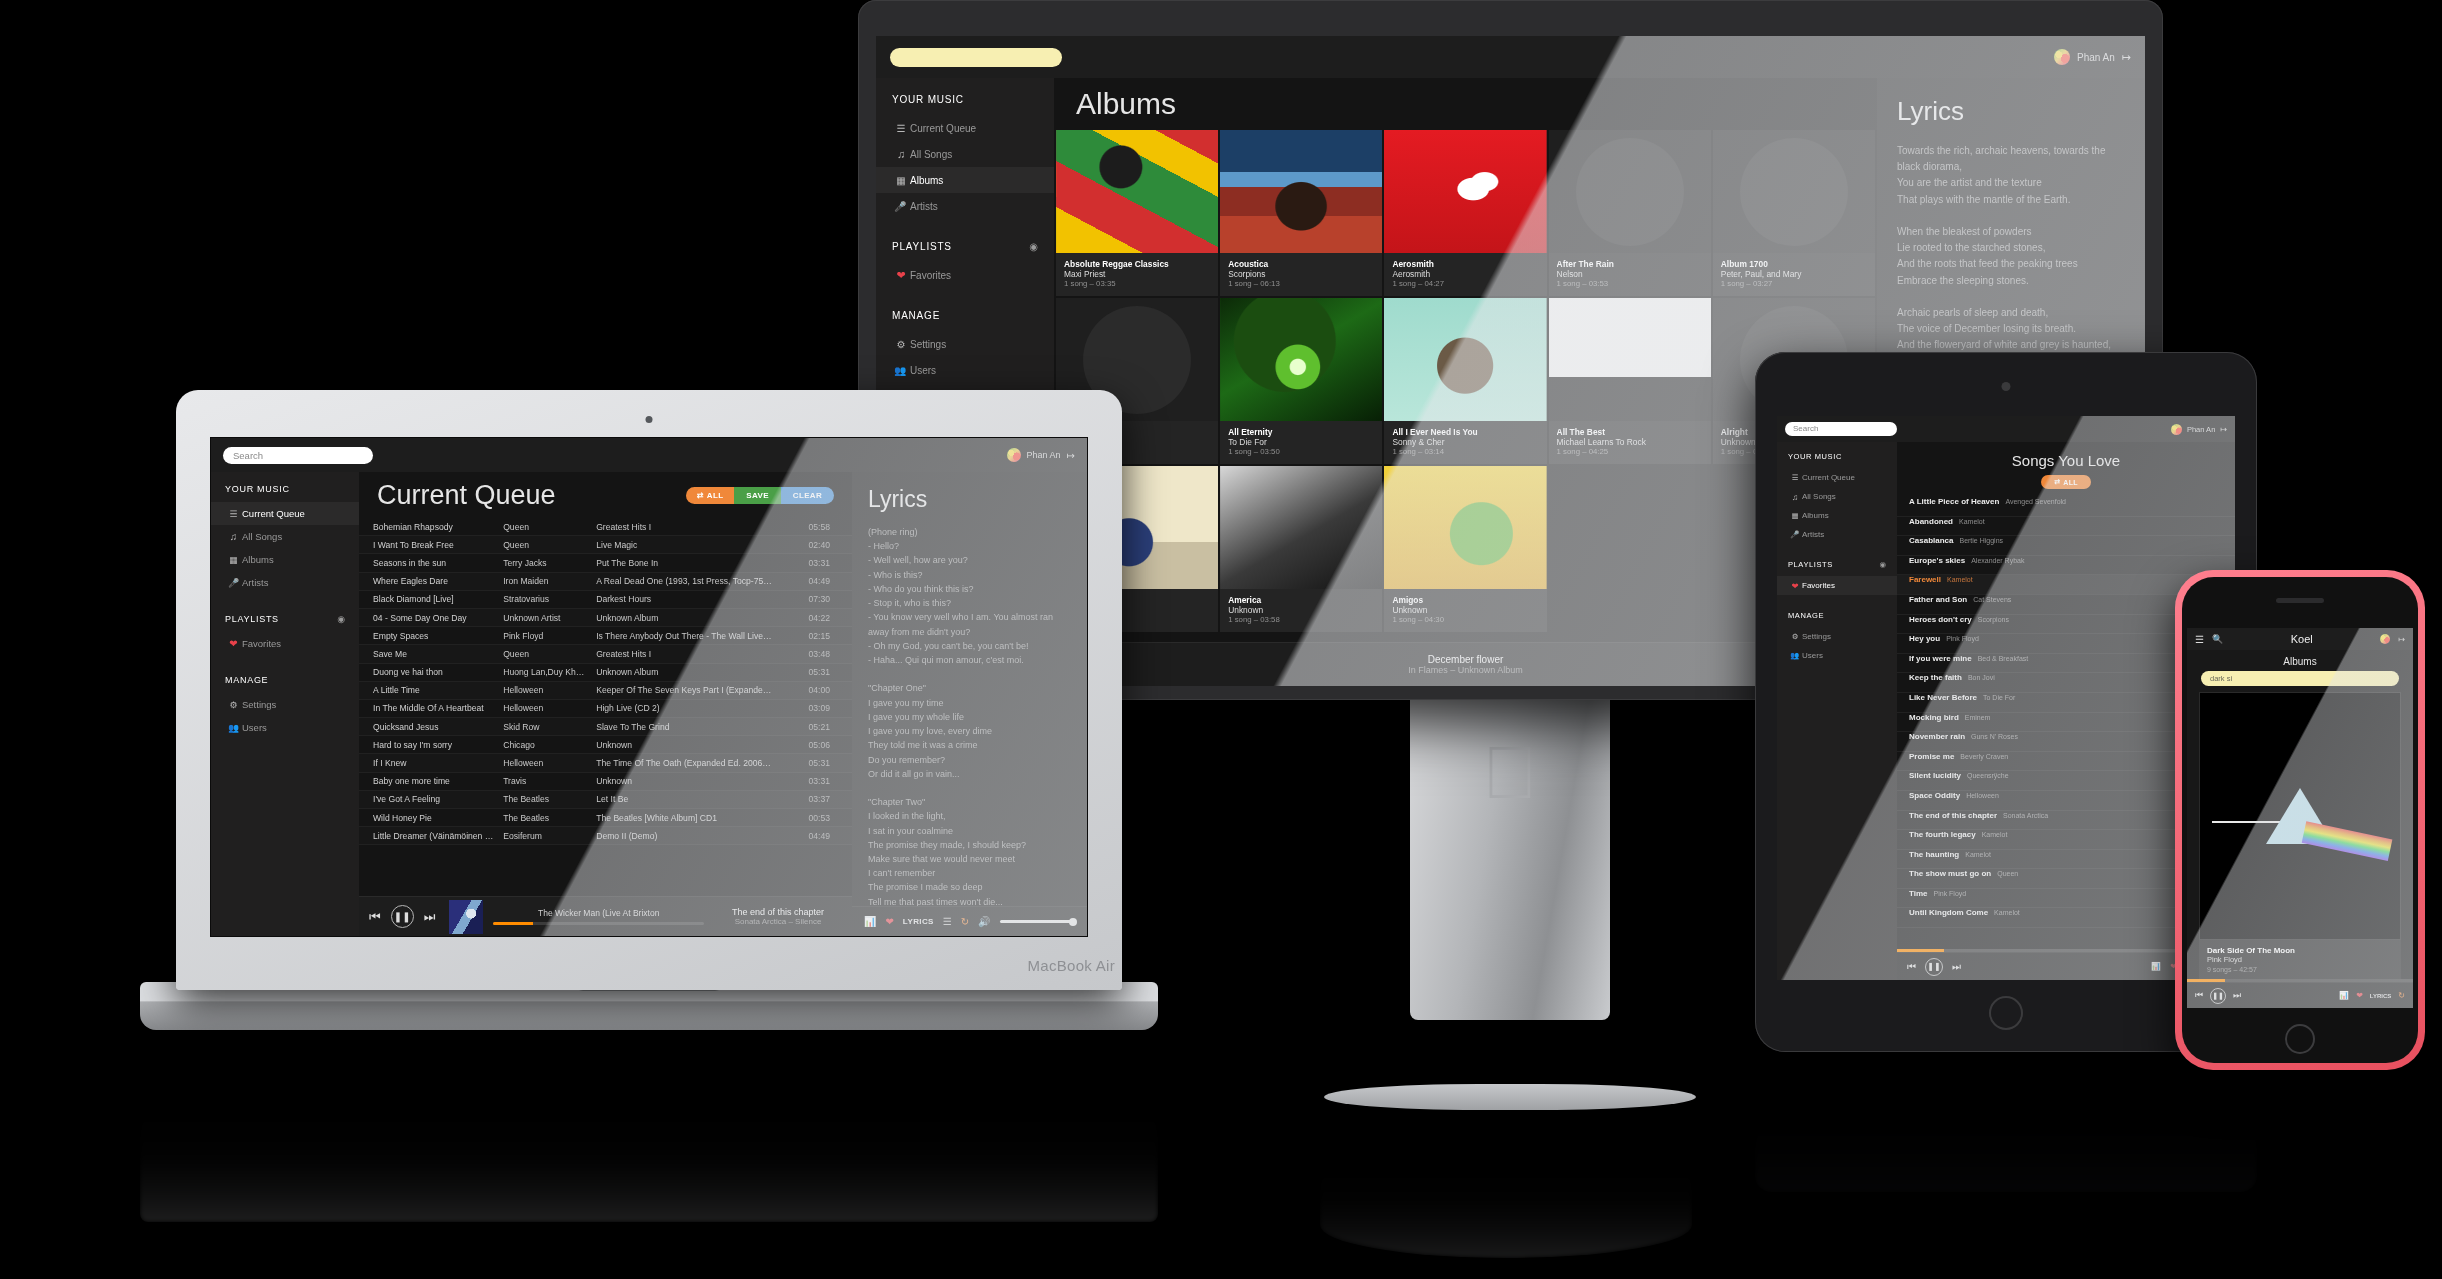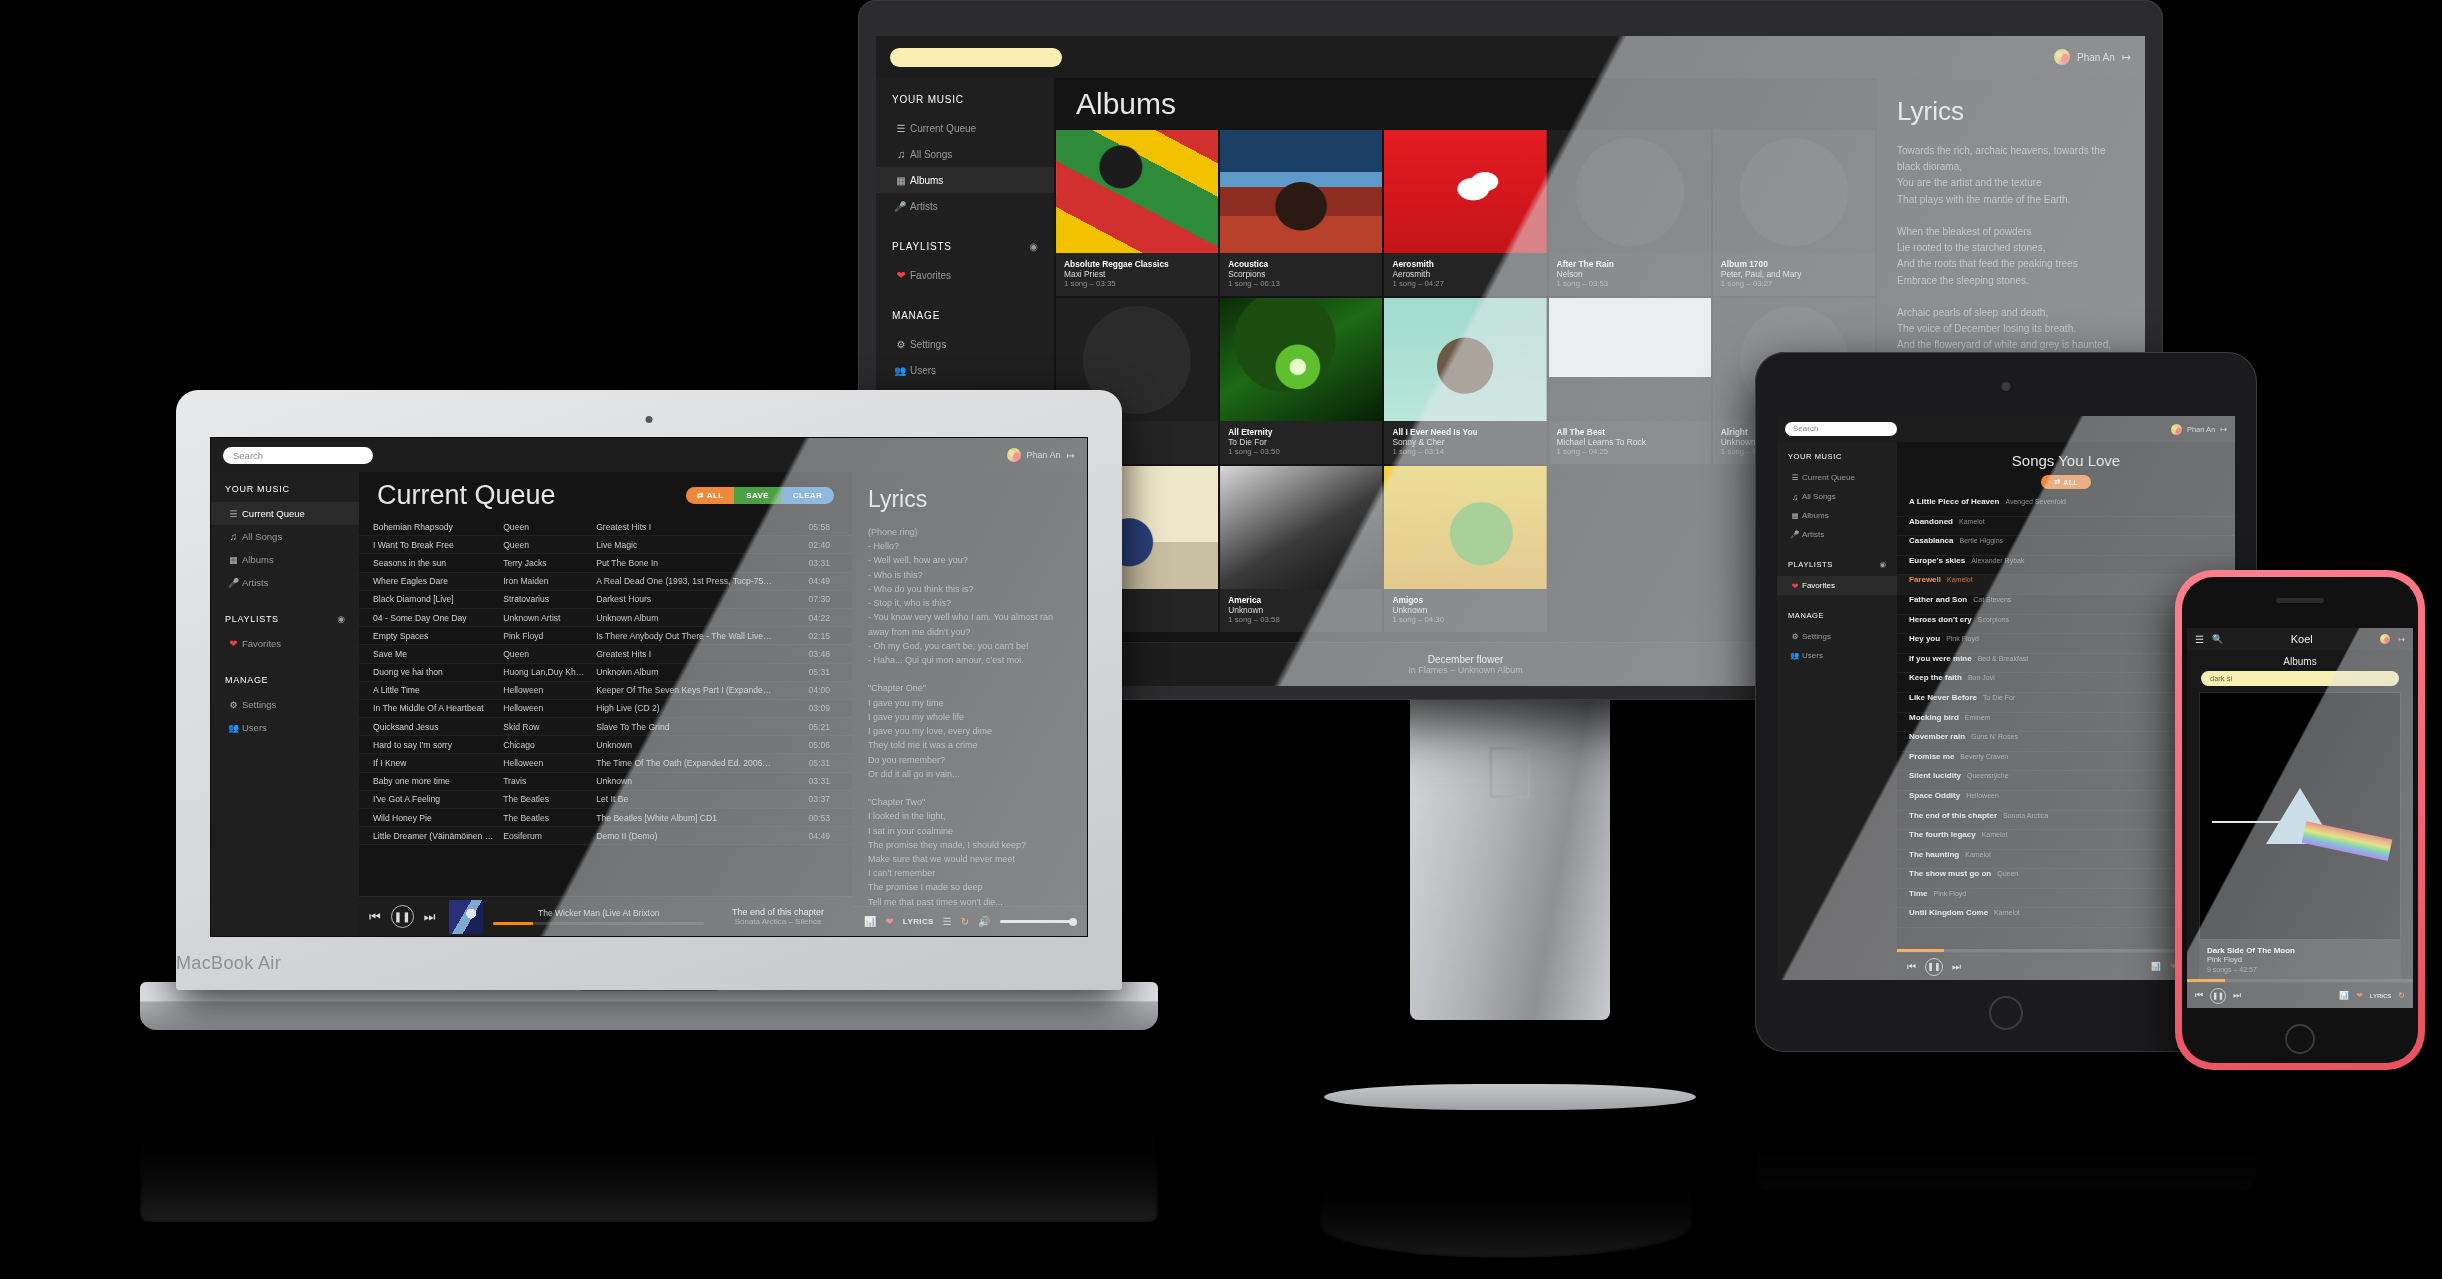--- a/index.html
+++ b/index.html
@@ -94,21 +94,21 @@
       background:linear-gradient(180deg,#c6c8cb,#9fa1a4); border-radius:50%/60%; }
   .apple-logo { position:absolute; left:50%; top:46px; transform:translateX(-50%); font-size:74px; color:#a9abae; line-height:1; }
 
   
   #mba { left:176px; top:390px; width:946px; height:600px; }
   #mba .lid { position:absolute; inset:0; background:linear-gradient(160deg,#e8e9eb,#c6c8cb); border-radius:22px 22px 4px 4px;
       box-shadow:0 14px 40px rgba(0,0,0,.75); }
   #mba .screen { position:absolute; left:35px; top:48px; right:35px; bottom:54px; background:#141414; overflow:hidden;
       box-shadow:0 0 0 1px #0b0b0b; }
   #mba .cam { position:absolute; left:50%; top:26px; transform:translateX(-50%); width:7px; height:7px; border-radius:50%; background:#55585c; }
-  #mba .brand { position:absolute; left:0; right:0; bottom:16px; text-align:left; color:#8e9094; font-size:18px; letter-spacing:.02em; }
+  #mba .brand { position:absolute; left:0; right:7px; bottom:16px; text-align:right; color:#8e9094; font-size:15px; letter-spacing:.02em; }
   #mba-base { position:absolute; left:140px; top:982px; width:1018px; height:48px;
       background:linear-gradient(180deg,#dcdee1 0 40%,#aeb0b3 41%,#86888b);
       border-radius:6px 6px 16px 16px; box-shadow:0 18px 40px rgba(0,0,0,.7); }
   #mba-base::after { content:""; position:absolute; left:50%; top:0; transform:translateX(-50%); width:150px; height:9px;
       background:#9a9c9f; border-radius:0 0 10px 10px; }
 
   
   #ipad { left:1755px; top:352px; width:502px; height:700px; }
   #ipad .frame { position:absolute; inset:0; background:#1b1b1d; border-radius:30px; box-shadow:0 18px 50px rgba(0,0,0,.8), 0 0 0 1px #3a3a3c inset; }
   #ipad .screen { position:absolute; left:22px; top:64px; right:22px; bottom:72px; background:#141414; overflow:hidden; }

